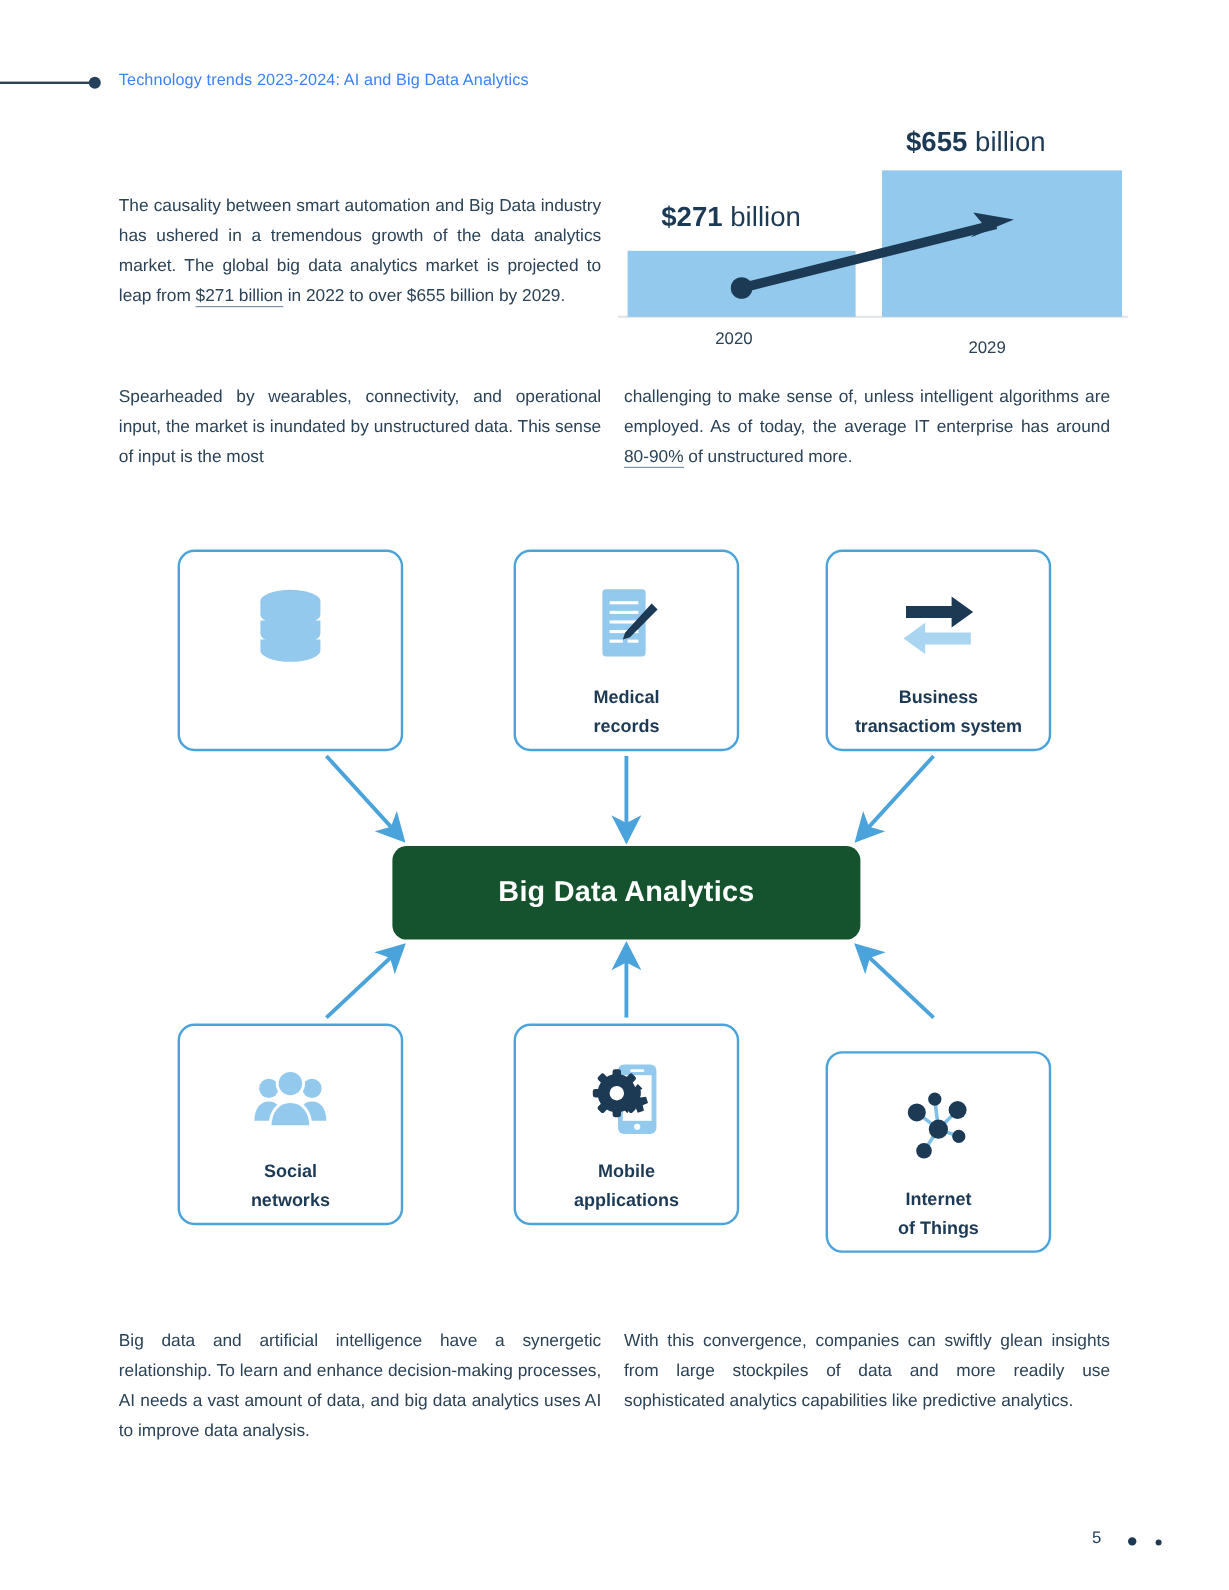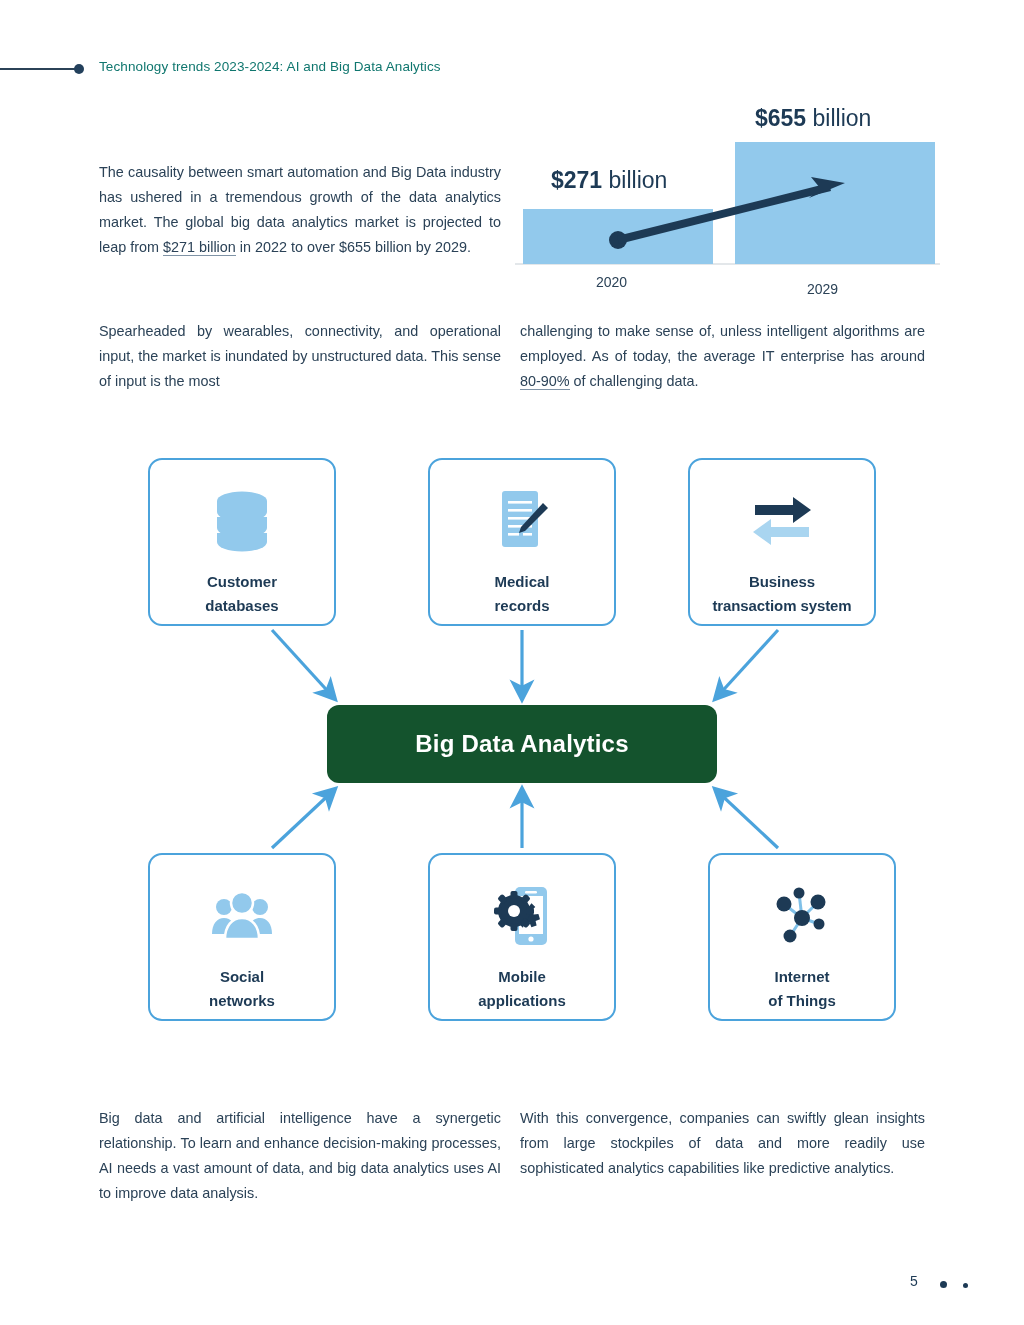--- a/index.html
+++ b/index.html
@@ -39,21 +39,21 @@
     width: 10px;
     height: 10px;
     border-radius: 50%;
     background: #23405c;
   }
   .header-title {
     position: absolute;
     left: 99px;
     top: 4px;
     font-size: 13.5px;
-    color: #0f766e;
+    color: #3b82f6;
     letter-spacing: .1px;
     white-space: nowrap;
   }
 
   
   .para {
     position: absolute;
     font-size: 14.4px;
     line-height: 25px;
     color: #2b4257;
@@ -139,21 +139,21 @@
     border: 2px solid #4ba3dc;
     border-radius: 14px;
     background: #ffffff;
     box-sizing: border-box;
   }
   #node-customer  { left: 148px; top: 18px; }
   #node-medical   { left: 428px; top: 18px; }
   #node-business  { left: 688px; top: 18px; width: 188px; }
   #node-social    { left: 148px; top: 413px; }
   #node-mobile    { left: 428px; top: 413px; }
-  #node-iot       { left: 688px; top: 413px; margin-left: 20px; }
+  #node-iot       { left: 688px; top: 436px; }
 
   .node .node-icon {
     position: absolute;
     left: 0;
     top: 22px;
     width: 100%;
     height: 78px;
     display: flex;
     align-items: center;
     justify-content: center;
@@ -249,21 +249,21 @@
 
   <svg class="chart-arrow" viewBox="0 0 425 200">
     <circle cx="103" cy="145" r="9" fill="#1d3a55"></circle>
     <path d="M103 145 L315 92" stroke="#1d3a55" stroke-width="8" stroke-linecap="butt"></path>
     <path d="M330 88 L296 82 L305 93 L294 103 Z" fill="#1d3a55"></path>
   </svg>
 </div>
 
 <div class="para" id="p-mid-l">Spearheaded by wearables, connectivity, and operational input, the market is inundated by unstructured data. This sense of input is the most</div>
 
-<div class="para" id="p-mid-r"><span>challenging to make sense of, unless intelligent algorithms are employed. As of today, the average IT enterprise has around </span><a class="lnk" href="#">80-90%</a><span> of challenging data.</span></div>
+<div class="para" id="p-mid-r"><span>challenging to make sense of, unless intelligent algorithms are employed. As of today, the average IT enterprise has around </span><a class="lnk" href="#">80-90%</a><span> of unstructured more.</span></div>
 
 <div class="diagram">
 
   <svg class="diagram-svg" viewBox="0 0 1024 600">
     <defs>
       <marker id="ah" markerWidth="9" markerHeight="9" refX="6.2" refY="4.5" orient="auto">
         <path d="M0.4,0.6 L8,4.5 L0.4,8.4 L2.4,4.5 Z" fill="#4ba3dc"></path>
       </marker>
     </defs>
 
@@ -282,22 +282,20 @@
 
   <div class="node" id="node-customer">
     <div class="node-icon">
       <svg width="56" height="62" viewBox="0 0 56 62">
         <ellipse cx="28" cy="11" rx="25" ry="9.5" fill="#92c9ec"></ellipse>
         <path d="M3 11 v11 a25 9.5 0 0 0 50 0 v-11 Z" fill="#92c9ec"></path>
         <path d="M3 27 v11 a25 9.5 0 0 0 50 0 v-11 Z" fill="#92c9ec"></path>
         <path d="M3 43 v9 a25 9.5 0 0 0 50 0 v-9 Z" fill="#92c9ec"></path>
       </svg>
     </div>
-    <div class="node-label">Customer
-databases</div>
   </div>
 
   <div class="node" id="node-business">
     <div class="node-icon">
       <svg width="66" height="52" viewBox="0 0 66 52">
         <path d="M6 10 h38 v-8 l18 13 -18 13 v-8 h-38 Z" fill="#1d3a55"></path>
         <path d="M60 32 h-38 v-8 l-18 13 18 13 v-8 h38 Z" fill="#a9d5f0"></path>
       </svg>
     </div>
     <div class="node-label">Business

